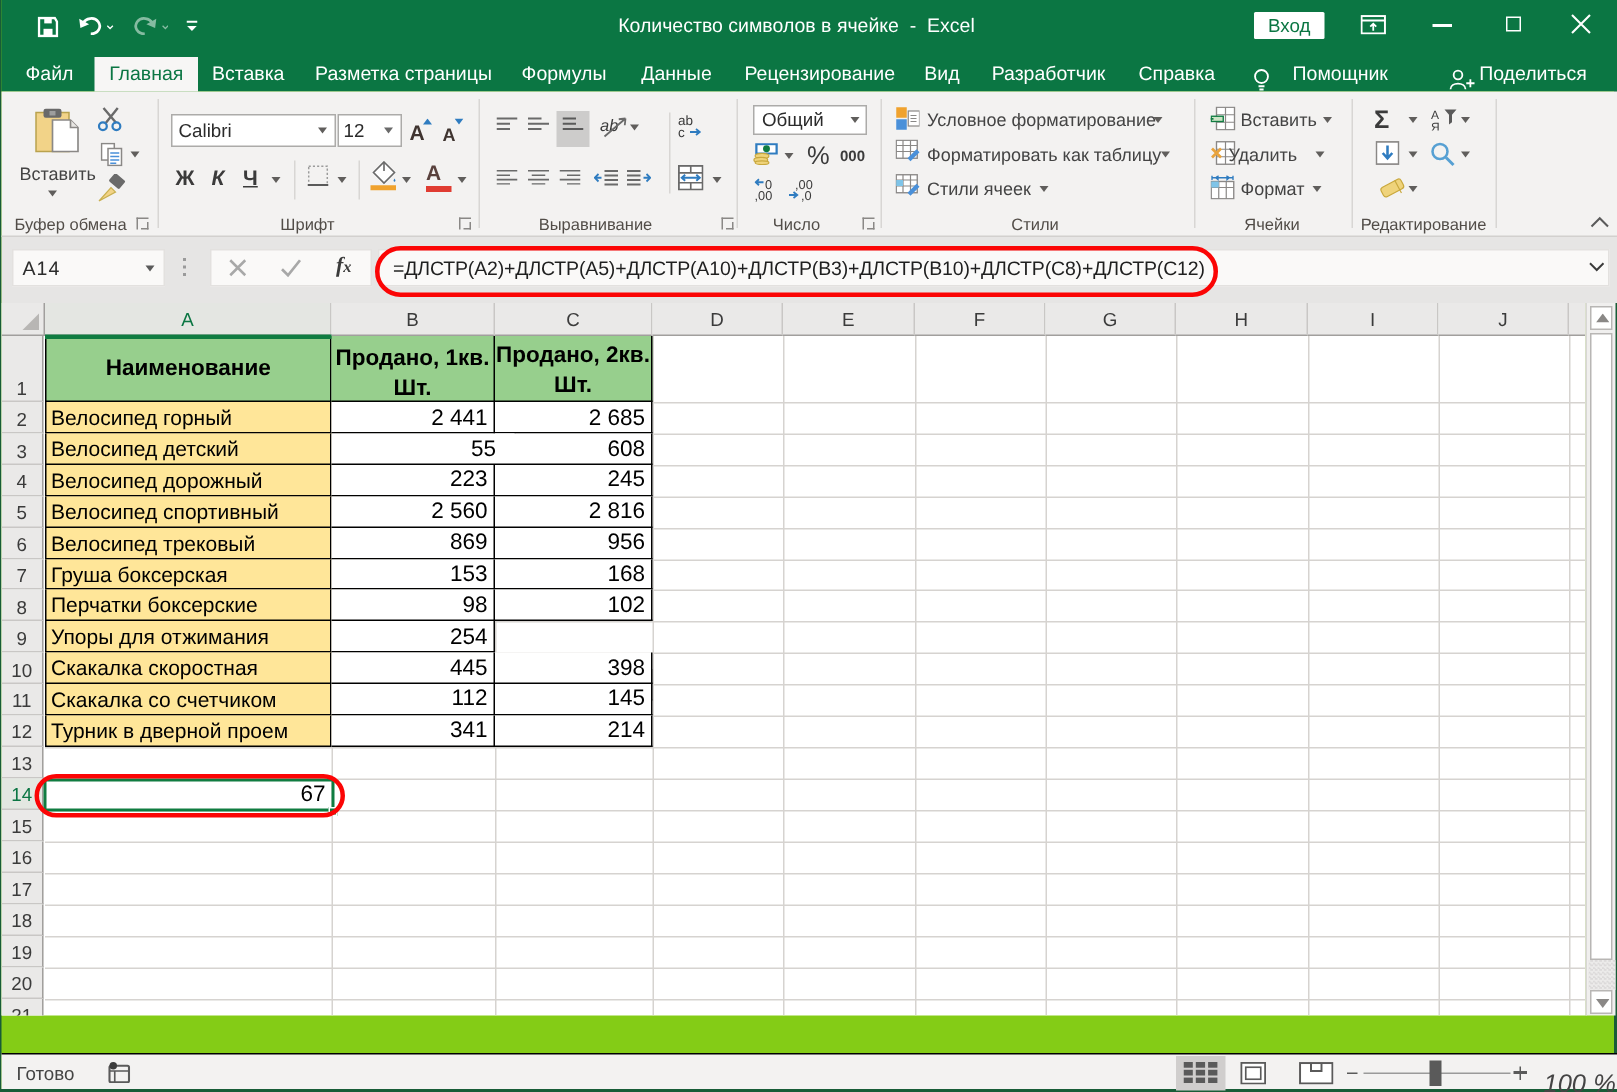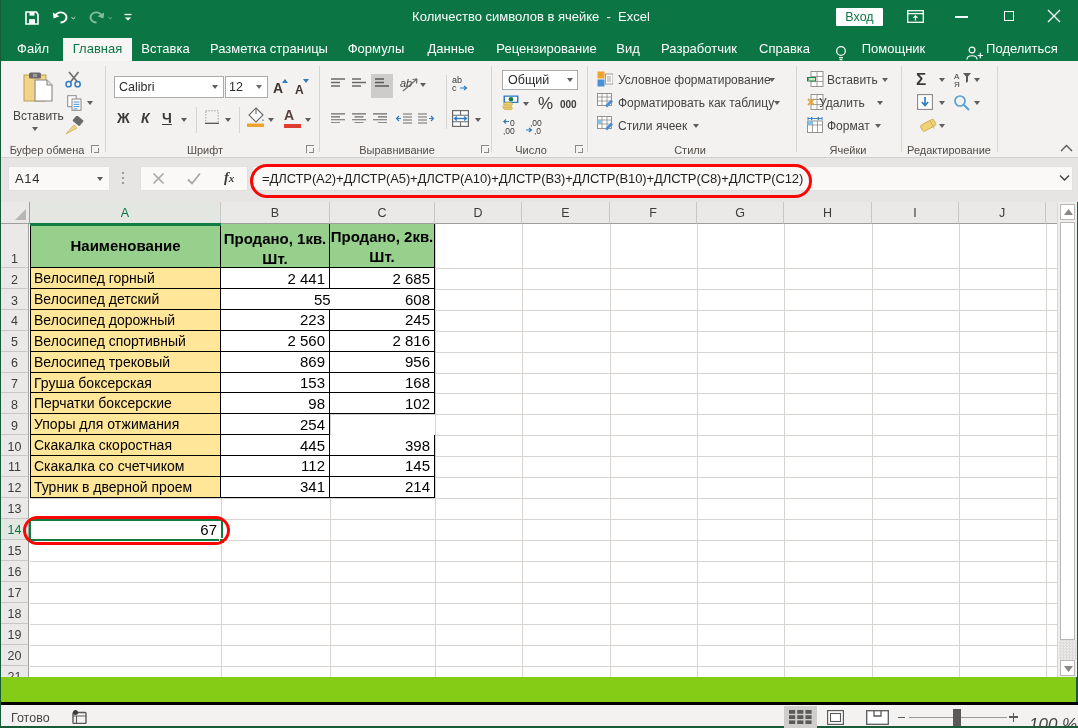--- a/index.html
+++ b/index.html
@@ -36,21 +36,21 @@
 .gl{position:absolute;background:#D6D3D0;}
 .cell{position:absolute;font-size:15px;color:#000;display:flex;align-items:center;white-space:nowrap;overflow:hidden;}
 .cy{background:#FFE699;border-left:1px solid #000;border-right:1px solid #000;border-bottom:1px solid #000;padding-left:3px;font-size:14px;}
 .cn{background:#fff;border-right:1px solid #000;border-bottom:1px solid #000;justify-content:flex-end;padding-right:4px;}
 .cg{background:#97CF8D;border-right:1px solid #000;border-bottom:1px solid #000;font-weight:bold;justify-content:center;text-align:center;}
 
 #vsb{position:absolute;left:1056px;top:202px;width:20px;height:475px;background:#F0EFEE;border-left:1px solid #D8D6D4;}
 .sbbtn{position:absolute;width:15px;height:16px;background:#fff;border:1px solid #B8B6B4;}
 #tabbar{position:absolute;left:0;top:677px;width:1078px;height:25px;background:#F0EFEE;border-top:1px solid #A19F9D;}
 #sheettab{position:absolute;left:103px;top:0;width:107px;height:24px;background:#fff;border-bottom:2.5px solid #107C41;border-left:1px solid #C9C7C5;border-right:1px solid #C9C7C5;color:#107C41;font-weight:bold;font-size:12.5px;text-align:center;line-height:21px;}
-#statusbar{position:absolute;left:0;top:702px;width:1078px;height:24px;background:#F3F2F1;border-top:3px solid #000000;}
+#statusbar{position:absolute;left:0;top:702px;width:1078px;height:24px;background:#F3F2F1;border-top:1px solid #000000;}
 </style></head>
 <body>
 <div id="app">
   <div id="titlebar">
     <svg class="abs" style="left:24px;top:11px" width="14" height="14" viewBox="0 0 14 14">
       <path d="M1 1 h10.5 L13 3.5 V13 H1 Z" fill="none" stroke="#fff" stroke-width="1.6"></path>
       <rect x="4" y="8.2" width="6" height="4.8" fill="#fff"></rect>
       <rect x="4.5" y="1" width="5" height="3.6" fill="#fff"></rect>
     </svg>
     <svg class="abs" style="left:51px;top:10px" width="25" height="15" viewBox="0 0 25 15">

